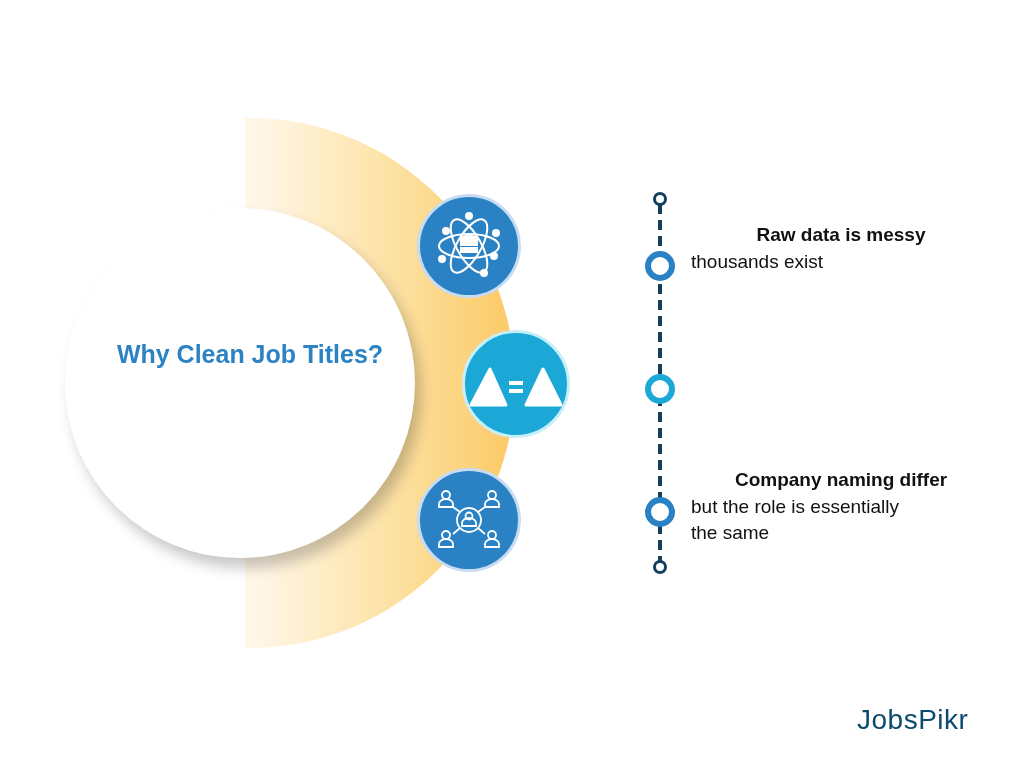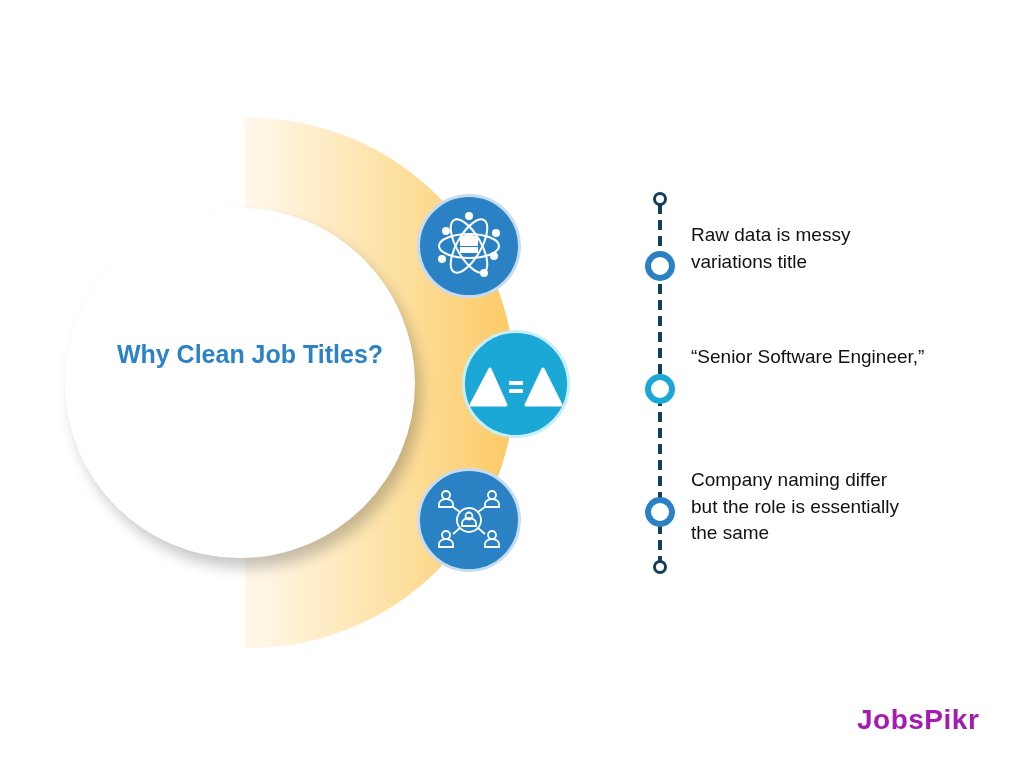--- a/index.html
+++ b/index.html
@@ -13,22 +13,22 @@
   .icon-circle { position:absolute; width:104px; height:104px; border-radius:50%; border:3px solid #c7dbf2; box-sizing:border-box; display:flex; align-items:center; justify-content:center; }
   .ic1 { left:417px; top:194px; background:#2a82c4; }
   .ic2 { left:462px; top:330px; background:#1ba8d6; border-color:#c8eef8; width:108px; height:108px; }
   .ic3 { left:417px; top:468px; background:#2a82c4; }
   .timeline { position:absolute; left:650px; top:190px; width:20px; height:390px; }
   .dash { position:absolute; left:8px; top:14px; width:4px; height:358px;
           background: repeating-linear-gradient(to bottom, #123f5c 0 10px, transparent 10px 16px); }
   .end-dot { position:absolute; left:3px; width:8px; height:8px; border:3px solid #123f5c; border-radius:50%; background:#fff; }
   .node { position:absolute; left:-5px; width:18px; height:18px; border-radius:50%; background:#fff; border:6px solid #2a82c4; }
   .item { position:absolute; left:691px; font-size:19px; line-height:26.5px; color:#111; width:300px; }
-  .item .head { font-weight:normal; }
-  .logo { position:absolute; left:857px; top:704px; font-size:28px; font-weight:bold; color:#a21caf; letter-spacing:0.5px; }
+  .item .head { font-weight:bold;text-align:center; }
+  .logo { position:absolute; left:857px; top:704px; font-size:28px; font-weight:normal; color:#0c4a6e; letter-spacing:0.5px; }
 </style>
 </head>
 <body>
 
 <div class="arc-clip">
   <div class="arc"></div>
 </div>
 
 <div class="white-circle"></div>
 <div class="title">Why Clean Job Titles?</div>
@@ -91,24 +91,23 @@
   <div class="dash"></div>
   <div class="end-dot" style="top:2px;"></div>
   <div class="node" style="top:61px;"></div>
   <div class="node" style="top:184px; border-color:#1ba8d6;"></div>
   <div class="node" style="top:307px;"></div>
   <div class="end-dot" style="top:370px;"></div>
 </div>
 
 <div class="item" style="top:222px;">
   <div class="head">Raw data is messy</div>
-  <div>variations title</div>
+  <div>thousands exist</div>
 </div>
 <div class="item" style="top:344px;">
-  <div>“Senior Software Engineer,”</div>
 </div>
 <div class="item" style="top:467px;">
   <div class="head">Company naming differ</div>
   <div>but the role is essentially</div>
   <div>the same</div>
 </div>
 
 <div class="logo">JobsPikr</div>
 
 </body></html>

